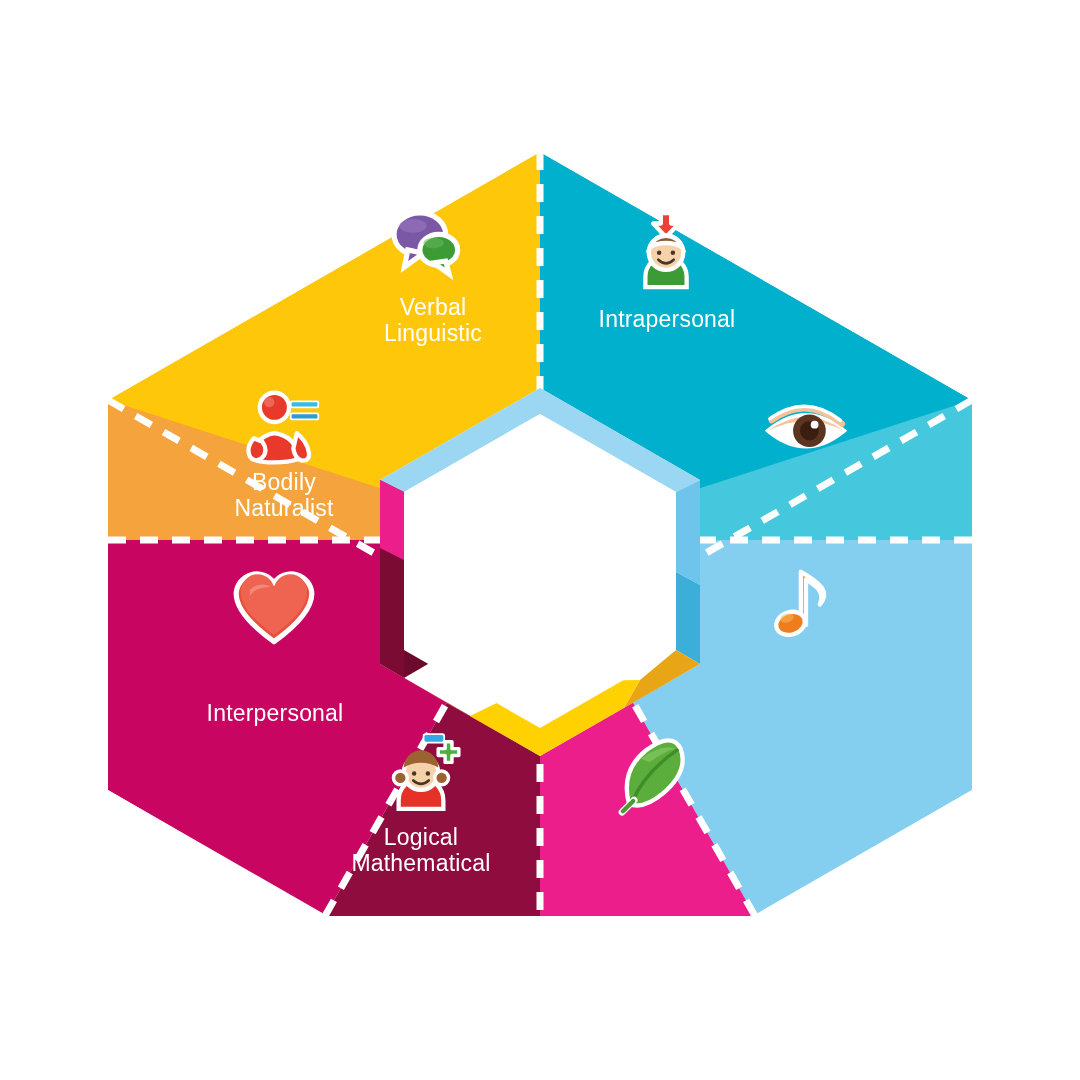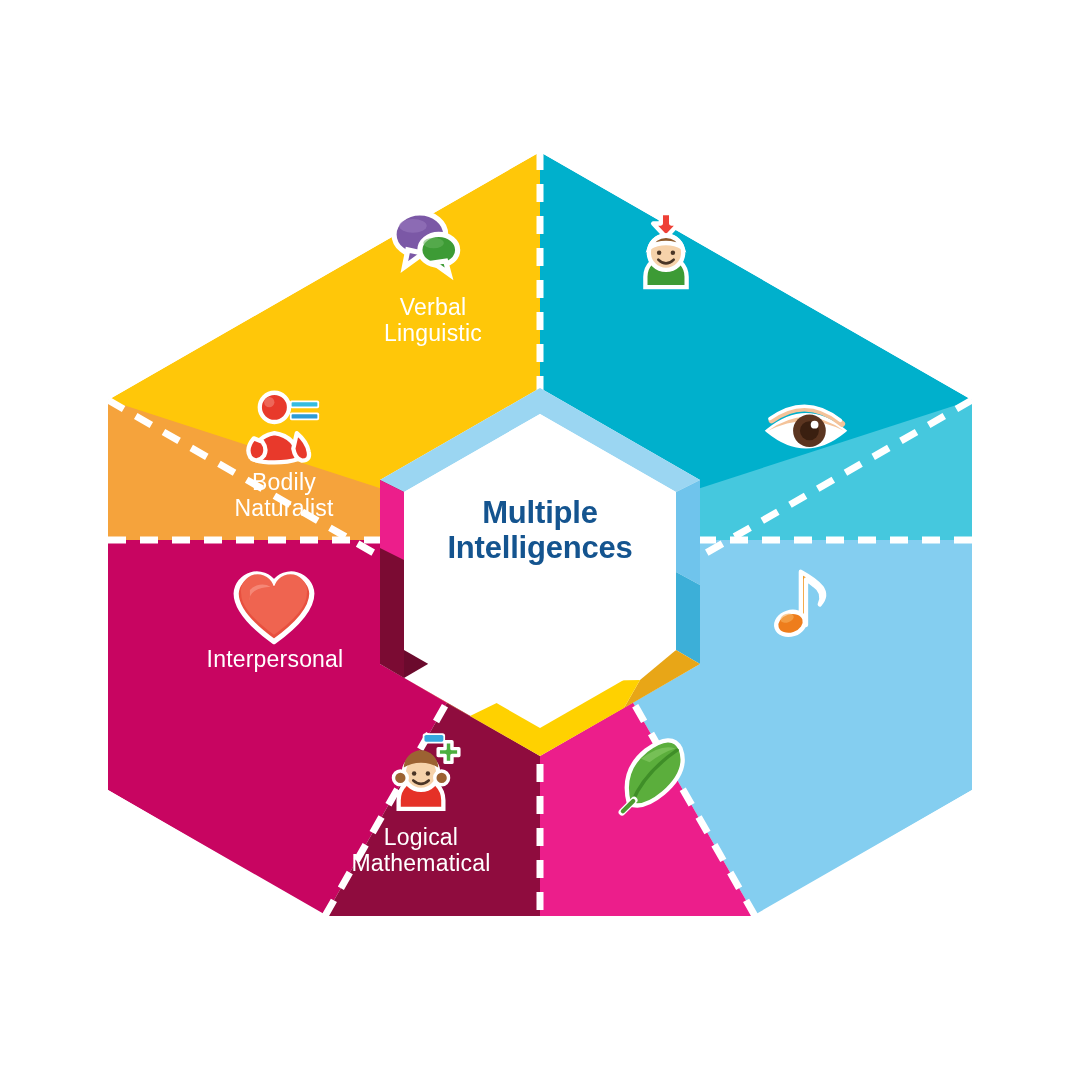--- a/index.html
+++ b/index.html
@@ -233,28 +233,27 @@
       <rect x="58" y="18" width="34" height="9" rx="2" fill="#ffffff"></rect>
       <rect x="60" y="20" width="30" height="5" rx="1" fill="#35BCE0"></rect>
       <rect x="58" y="32" width="34" height="9" rx="2" fill="#ffffff"></rect>
       <rect x="60" y="34" width="30" height="5" rx="1" fill="#2D9BD6"></rect>
     </svg>
   </div>
 
   <div class="seg-label" style="left:345px;top:294px;width:176px;">Verbal
 Linguistic</div>
 
+  <div class="seg-label" style="left:574px;top:306px;width:186px;">Intrapersonal</div>
 
 
 
 
   <div class="seg-label" style="left:330px;top:824px;width:182px;">Logical
 Mathematical</div>
 
-  <div class="seg-label" style="left:184px;top:646px;width:182px;">Interpersonal</div>
+  <div class="seg-label" style="left:184px;top:700px;width:182px;">Interpersonal</div>
 
   <div class="seg-label" style="left:194px;top:469px;width:180px;">Bodily
 Naturalist</div>
 
-  <div class="center-title">Multiple
-Intelligences</div>
 
 </div>
 
 </body></html>

